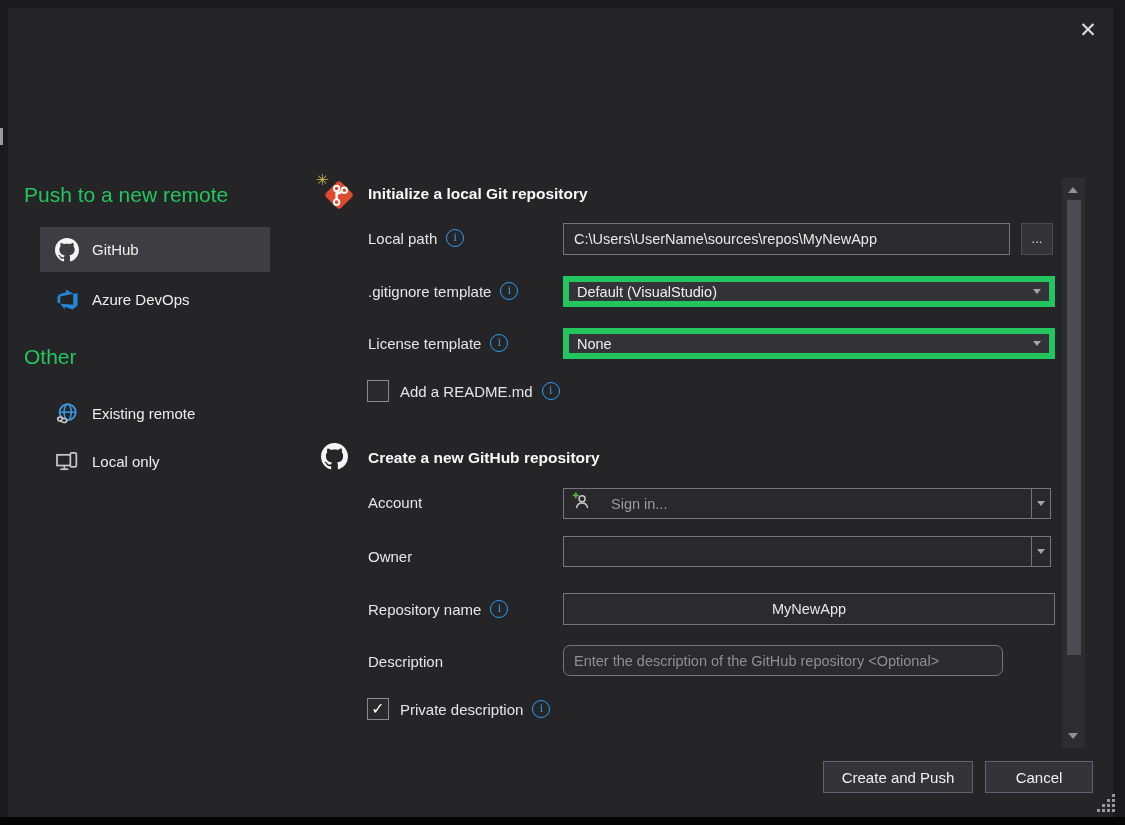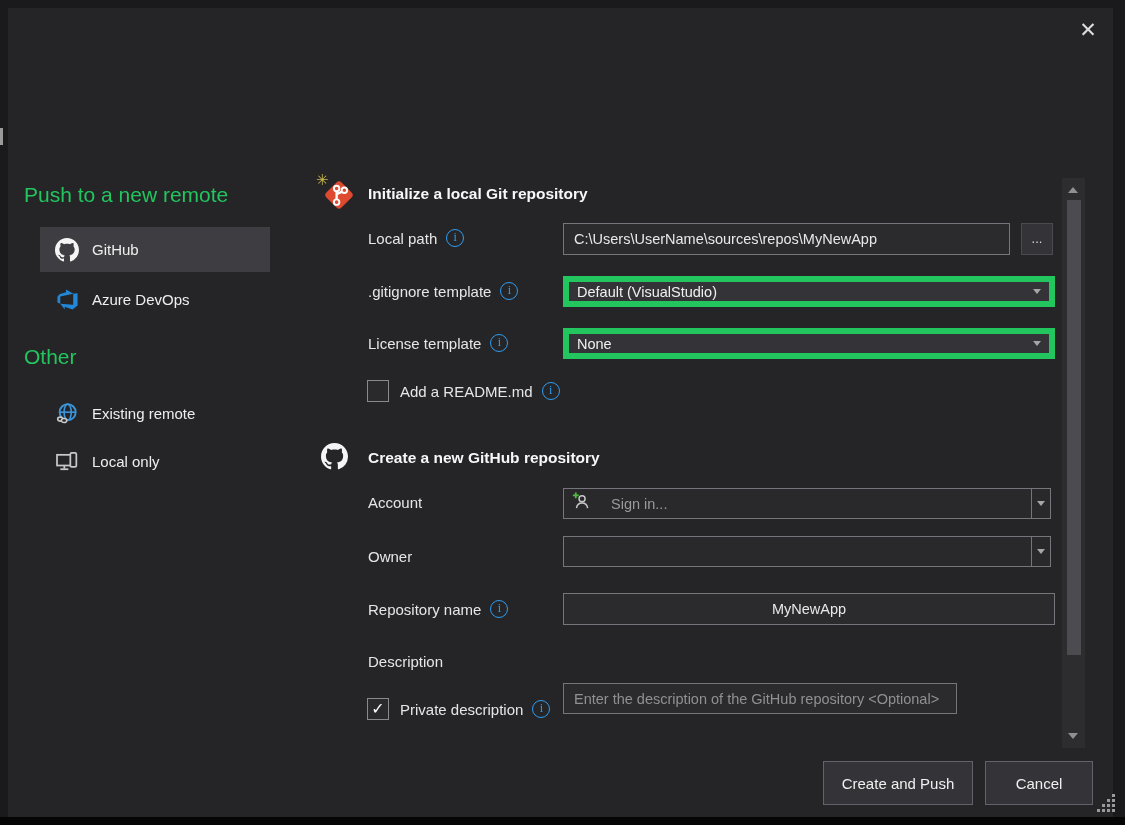--- a/index.html
+++ b/index.html
@@ -44,21 +44,21 @@
   .combo { position:absolute; left:563px; width:488px; height:31px; background:#29292c; border:1px solid #75757b; display:flex; align-items:stretch; }
   .combo .combo-body { flex:1; display:flex; align-items:center; gap:20px; padding:0 8px; }
   .combo .combo-text { color:#9a9a9e; font-size:14.5px; }
   .combo .combo-arrow-box { width:19px; border-left:1px solid #75757b; display:flex; align-items:center; justify-content:center; }
   .combo .arrow { width:0; height:0; border-left:4px solid transparent; border-right:4px solid transparent; border-top:5px solid #a6a6a6; }
 
   .checkbox { position:absolute; width:22px; height:22px; background:#2a2a2c; border:1px solid #8a8a8e;
               color:#ffffff; font-size:16px; line-height:20px; text-align:center; }
   .chk-label { position:absolute; display:flex; align-items:center; gap:9px; font-size:15px; color:#e6e6e6; }
 
-  .btn { position:absolute; top:761px; height:44px; background:#333338; border:1px solid #62626a; color:#f0f0f0;
+  .btn { position:absolute; top:761px; height:32px; background:#333338; border:1px solid #62626a; color:#f0f0f0;
          font-size:15px; display:flex; align-items:center; justify-content:center; font-family:"Liberation Sans", sans-serif; }
   .btn-create { left:823px; width:150px; }
   .btn-cancel { left:985px; width:108px; }
 
   
   .scroll-track { position:absolute; left:1062px; top:178px; width:23px; height:570px; background:#2d2d30; }
   .scroll-up    { position:absolute; left:1068px; top:187px; width:0; height:0; border-left:5px solid transparent; border-right:5px solid transparent; border-bottom:6px solid #909090; }
   .scroll-down  { position:absolute; left:1068px; top:733px; width:0; height:0; border-left:5px solid transparent; border-right:5px solid transparent; border-top:6px solid #909090; }
   .scroll-thumb { position:absolute; left:1067px; top:200px; width:14px; height:455px; background:#4c4c50; }
 
@@ -213,21 +213,21 @@
 
   <div class="field-label" style="left:368px; top:600px;">
     <span>Repository name</span>
     <span class="info-icon">i</span>
   </div>
   <input class="text-input" style="left: 563px; top: 593px; width: 492px; height: 32px; text-align: center;" type="text" value="MyNewApp">
 
   <div class="field-label" style="left:368px; top:653px;">
     <span>Description</span>
   </div>
-  <input class="text-input" style="left: 563px; top: 683px; width: 394px; height: 31px;" type="text" placeholder="Enter the description of the GitHub repository &lt;Optional&gt;">
+  <input class="text-input" style="left: 563px; top: 645px; width: 440px; height: 31px; border-radius: 7px;" type="text" placeholder="Enter the description of the GitHub repository &lt;Optional&gt;">
 
   <div class="checkbox" style="left:367px; top:698px;">✓</div>
   <div class="chk-label" style="left:400px; top:700px;">
     <span>Private description</span>
     <span class="info-icon">i</span>
   </div>
 
   <div class="scroll-track"></div>
   <div class="scroll-up"></div>
   <div class="scroll-thumb"></div>

